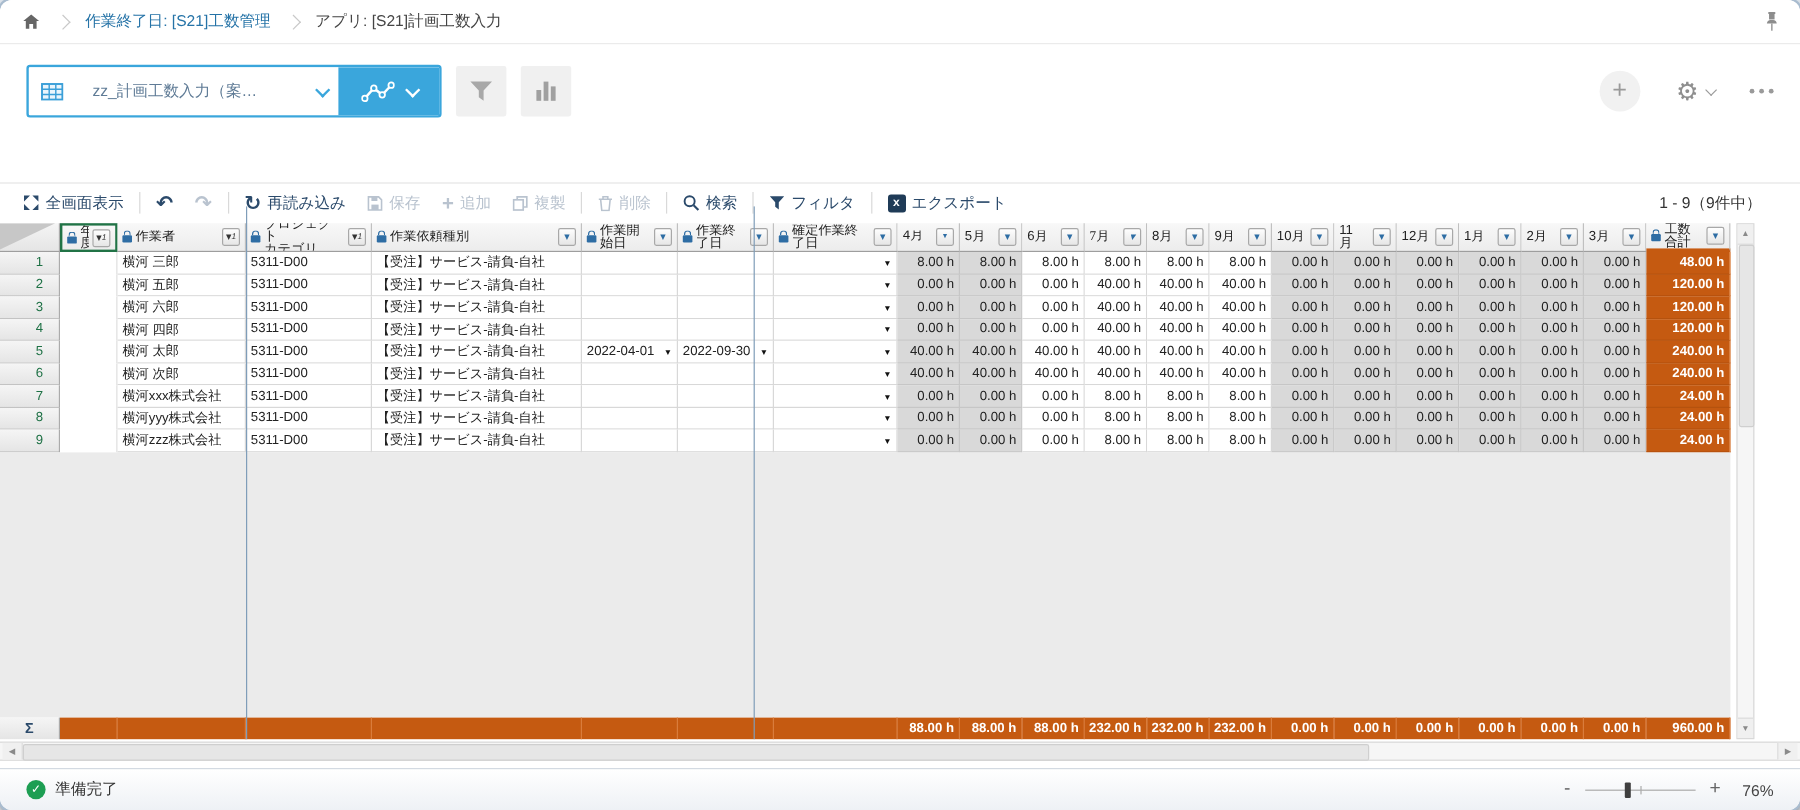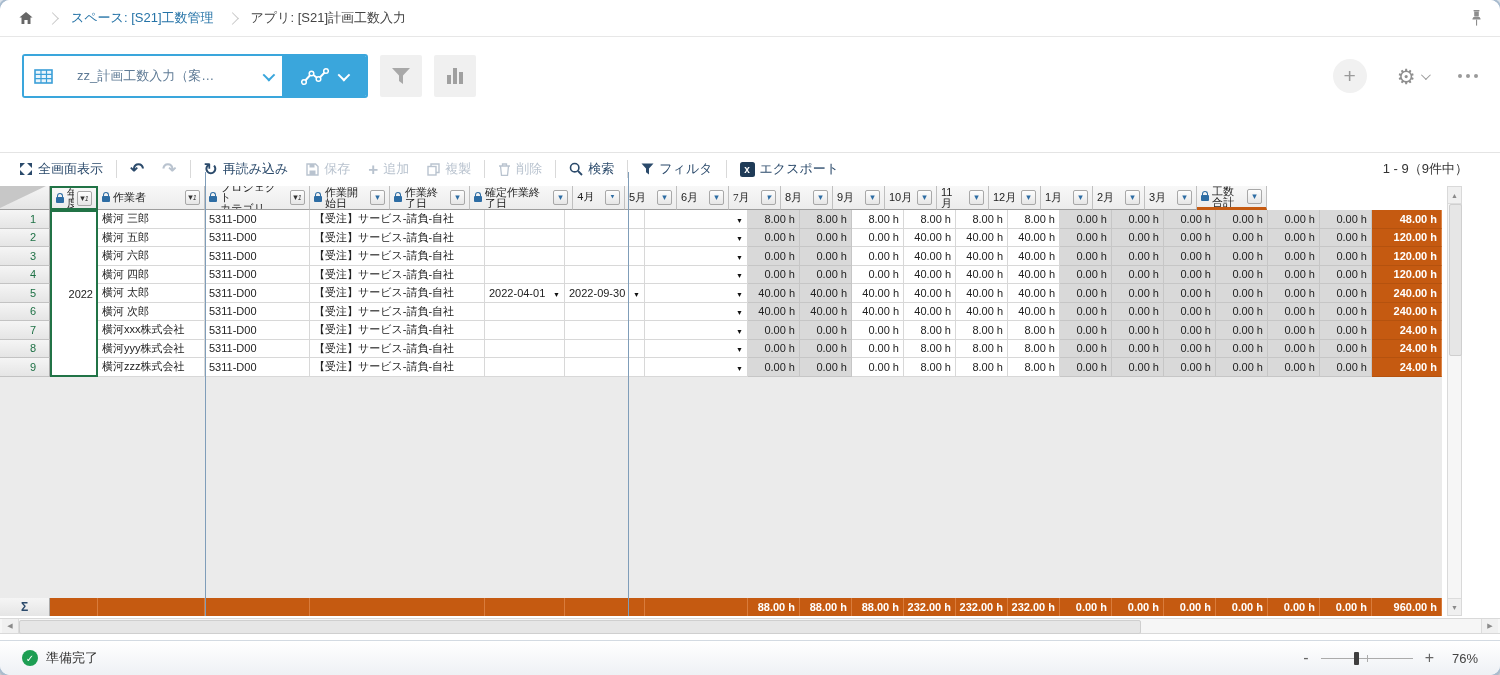--- a/index.html
+++ b/index.html
@@ -121,21 +121,21 @@
 
 <div class="window">
 
   <div class="crumbbar">
     <span style="display:flex;">
       <svg width="16" height="15" viewBox="0 0 16 15">
           <path d="M8 1l6.6 5.6h-2.1V13H9.6V9H6.4v4H3.5V6.6H1.4z" fill="#666"></path>
         </svg>
     </span>
     <span class="crumb-sep"></span>
-    <span class="crumb-link">スペース: [S21]工数管理</span>
+    <span class="crumb-link">作業終了日: [S21]工数管理</span>
     <span class="crumb-sep"></span>
     <span class="crumb-cur">アプリ: [S21]計画工数入力</span>
     <span class="pin">
       <svg width="11" height="16" viewBox="0 0 11 16">
           <rect x="2.4" y="0" width="6.2" height="1.6" rx="0.8" fill="#8d8d8d"></rect>
           <rect x="3.2" y="1.6" width="4.6" height="4.6" fill="#8d8d8d"></rect>
           <path d="M1.4 9.6c0-1.7 1.4-3 3-3h2.2c1.7 0 3 1.3 3 3z" fill="#8d8d8d"></path>
           <rect x="5" y="9.6" width="1.1" height="6" fill="#8d8d8d"></rect>
         </svg>
     </span>
@@ -289,20 +289,25 @@
           <i class="lock"></i>
           <span class="hlabel">作業者</span>
           <i class="hbtn hbtn-sort"></i>
         </div>
         <div class="cell hc" style="width: 105px;">
           <i class="lock"></i>
           <span class="hlabel">プロジェクト
 カテゴリ</span>
           <i class="hbtn hbtn-sort"></i>
         </div>
+        <div class="cell hc" style="width: 175px;">
+          <i class="lock"></i>
+          <span class="hlabel">作業依頼種別</span>
+          <i class="hbtn hbtn-plain"></i>
+        </div>
         <div class="cell hc" style="width: 80px;">
           <i class="lock"></i>
           <span class="hlabel">作業開始日</span>
           <i class="hbtn hbtn-plain"></i>
         </div>
         <div class="cell hc" style="width: 80px;">
           <i class="lock"></i>
           <span class="hlabel">作業終了日</span>
           <i class="hbtn hbtn-plain"></i>
         </div>
@@ -586,21 +591,20 @@
           <div class="cell r mgray" style="width: 52px;">0.00 h</div>
           <div class="cell r mgray" style="width: 52px;">0.00 h</div>
           <div class="cell r mgray" style="width: 52px;">0.00 h</div>
           <div class="cell r mgray" style="width: 52px;">0.00 h</div>
           <div class="cell r mgray" style="width: 52px;">0.00 h</div>
           <div class="cell r mgray" style="width: 52px;">0.00 h</div>
           <div class="cell r total-cell" style="width: 70px;">24.00 h</div>
         </div>
       </div>
     <div class="gfiller"></div>
-    <div class="year-merge">2022</div>
     <div class="gsum">
         <div class="cell sumhdr" style="width: 50px;">Σ</div>
         <div class="cell" style="width: 48px;"></div>
         <div class="cell" style="width: 107px;"></div>
         <div class="cell" style="width: 105px;"></div>
         <div class="cell" style="width: 175px;"></div>
         <div class="cell" style="width: 80px;"></div>
         <div class="cell" style="width: 80px;"></div>
         <div class="cell" style="width: 103px;"></div>
         <div class="cell r" style="width: 52px;">88.00 h</div>

